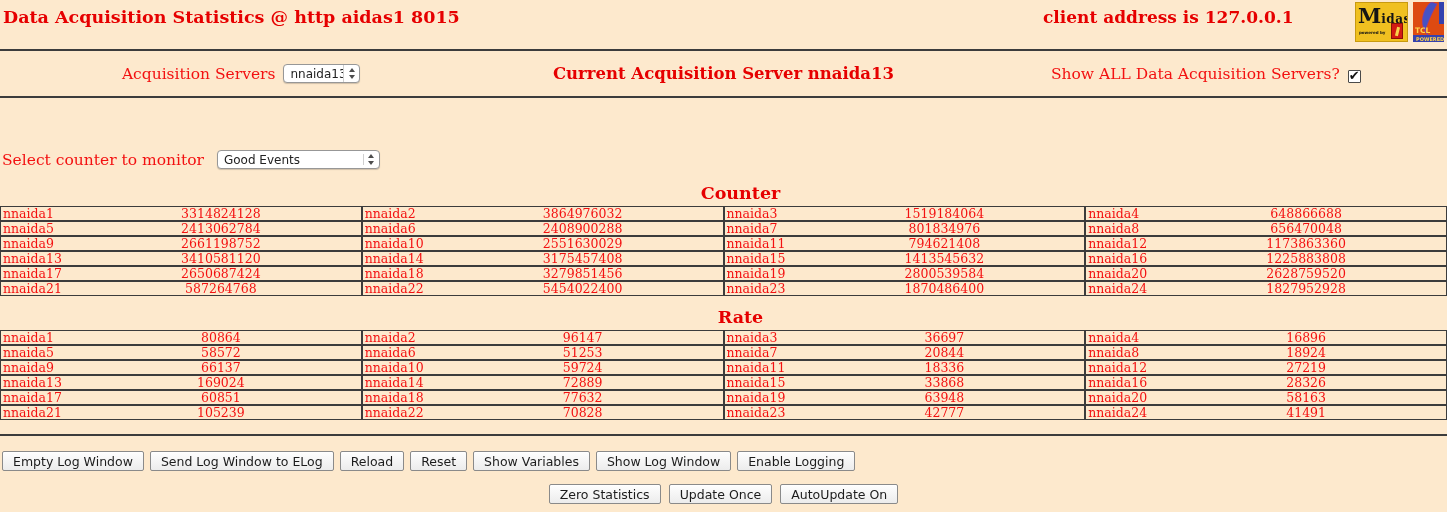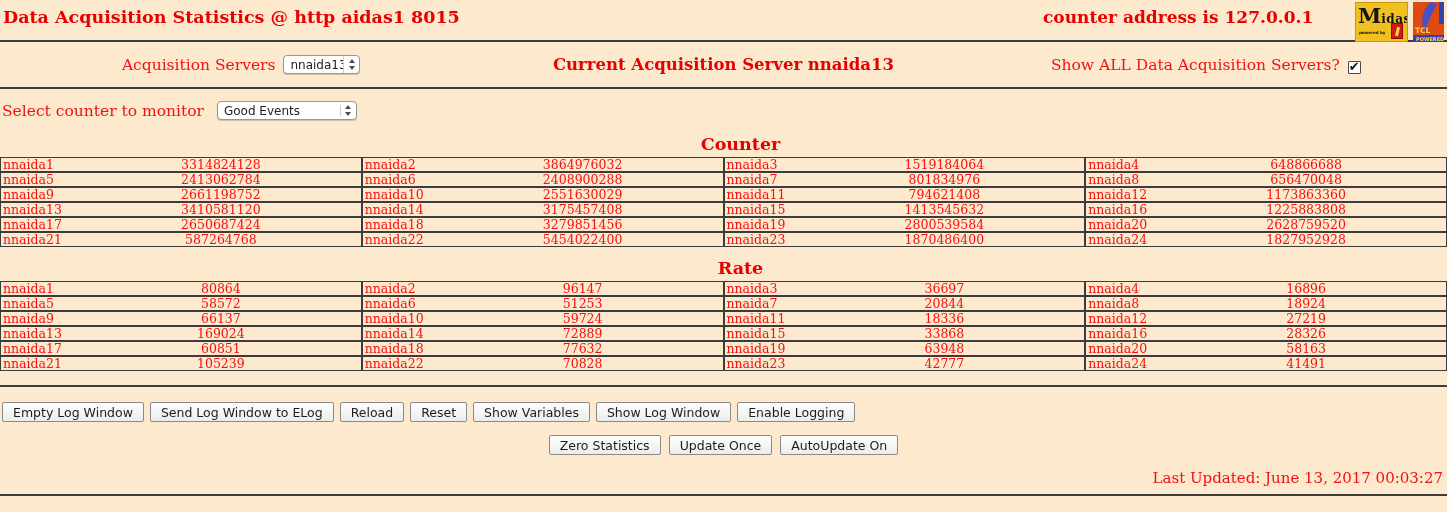--- a/index.html
+++ b/index.html
@@ -11,21 +11,21 @@
   }
   *{box-sizing:border-box;}
   html,body{margin:0;padding:0;}
   body{
     width:1447px;height:512px;overflow:hidden;
     background:var(--bg);
     font-family:"DejaVu Serif","Liberation Serif",serif;
     color:var(--red);
   }
   
-  .header{position:relative;height:40px;padding-left:16px;}
+  .header{position:relative;height:49px;padding-left:16px;}
   .page-title{position:absolute;left:3px;top:7px;font-size:17.5px;font-weight:bold;color:var(--red-bold);white-space:nowrap;}
   .client-addr{position:absolute;left:1043px;top:7px;font-size:17px;font-weight:bold;color:var(--red-bold);white-space:nowrap;}
   .logos{position:absolute;right:3px;top:2px;display:flex;gap:5px;}
   .midas-logo{width:53px;height:40px;background:#f0c020;border:1px solid #c89a10;position:relative;font-family:"DejaVu Serif",serif;color:#151515;overflow:hidden;}
   .midas-line{position:absolute;left:2px;top:0px;white-space:nowrap;}
   .midas-m{font-size:21px;font-weight:bold;}
   .midas-rest{font-size:12px;font-weight:bold;letter-spacing:0.5px;}
   .midas-pby{position:absolute;left:3px;bottom:6px;font-family:"DejaVu Sans",sans-serif;font-size:4px;font-weight:bold;}
   .midas-mark{position:absolute;right:4px;bottom:2px;width:12px;height:16px;background:#d31a12;border:1px solid #8d0d08;}
   .midas-mark::after{content:"";position:absolute;left:4px;top:3px;width:3px;height:9px;background:#f7d24a;transform:rotate(14deg);}
@@ -39,26 +39,26 @@
   .ctrl-strong{font-size:16.5px;font-weight:bold;color:var(--red-bold);}
   
   .sel{display:inline-flex;align-items:stretch;background:#fff;border:1px solid #979797;border-radius:4px;height:19px;
        font-family:"DejaVu Sans","Liberation Sans",sans-serif;font-size:12px;color:#222;
        box-shadow:0 1px 1px rgba(0,0,0,.18);cursor:default;}
   .sel .txt{display:flex;align-items:center;padding:0 6px 0 6px;flex:1;white-space:nowrap;overflow:hidden;}
   .sel .spin{border-left:1px solid #cfcfcf;width:16px;display:flex;flex-direction:column;align-items:center;justify-content:center;gap:3px;}
   .tri-up{width:0;height:0;border-left:3.5px solid transparent;border-right:3.5px solid transparent;border-bottom:4px solid #4d4d4d;}
   .tri-dn{width:0;height:0;border-left:3.5px solid transparent;border-right:3.5px solid transparent;border-top:4px solid #4d4d4d;}
   .sel-narrow{width:77px;}
-  .sel-wide{width:140px;align-items:center;}
+  .sel-wide{width:163px;align-items:center;}
   
   .checkbox{width:13px;height:13px;background:#fff;border:1px solid #4a4a4a;border-radius:1px;position:relative;display:inline-block;vertical-align:middle;cursor:pointer;}
   .checkbox.checked::after{content:"✔";position:absolute;left:0px;top:-3px;font-size:13px;color:#111;font-family:"DejaVu Sans",sans-serif;}
   
-  .counter-row{padding:12px 0 10px 2px;display:flex;align-items:center;gap:13px;}
+  .counter-row{padding:12px 0 10px 2px;display:flex;align-items:center;gap:13px;margin-top:40px;}
   
   h2.section{text-align:center;font-size:17.5px;font-weight:bold;color:var(--red-bold);margin:4px 0 3px;font-family:"DejaVu Serif",serif;padding-left:34px;}
   
   table.stats{width:100%;border-spacing:0;border-collapse:separate;table-layout:fixed;}
   table.stats td{border:1px solid var(--tbl-border);padding:0;}
   .pairwrap{display:flex;height:13px;align-items:center;font-size:12.5px;line-height:13px;color:var(--red);}
   .nm{width:80px;padding-left:2px;white-space:nowrap;overflow:hidden;}
   .val{flex:1;text-align:center;white-space:nowrap;}
   
   .btn-row{display:flex;gap:6px;}
@@ -69,21 +69,21 @@
     padding:2px 10px 3px;height:20px;white-space:nowrap;cursor:pointer;box-shadow:inset 0 1px 0 rgba(255,255,255,.7);}
   
   .footer{margin-top:14px;text-align:right;padding-right:4px;font-size:15px;color:var(--red);}
   hr.bottom{margin-top:7px;}
 </style>
 </head>
 <body>
 
 <div class="header">
   <div class="page-title">Data Acquisition Statistics @ http aidas1 8015</div>
-  <div class="client-addr">counter address is 127.0.0.1</div>
+  <div class="client-addr">client address is 127.0.0.1</div>
   <div class="logos">
     <div class="midas-logo">
       <div class="midas-line"><span class="midas-m">M</span><span class="midas-rest">idas</span></div>
       <div class="midas-pby">powered by</div>
       <div class="midas-mark"></div>
     </div>
     <svg class="tcl-logo" viewBox="0 0 31 40">
       <rect x="0" y="0" width="31" height="40" fill="#dd4a12"></rect>
       <rect x="26" y="0" width="5" height="22" fill="#3542ae"></rect>
       <path d="M17,1 C10,8 7,20 12,29 C14,22 19,10 24,2 C21,1 19,0 17,1 Z" fill="#4553c4" stroke="#7a3fae" stroke-width="0.8"></path>

